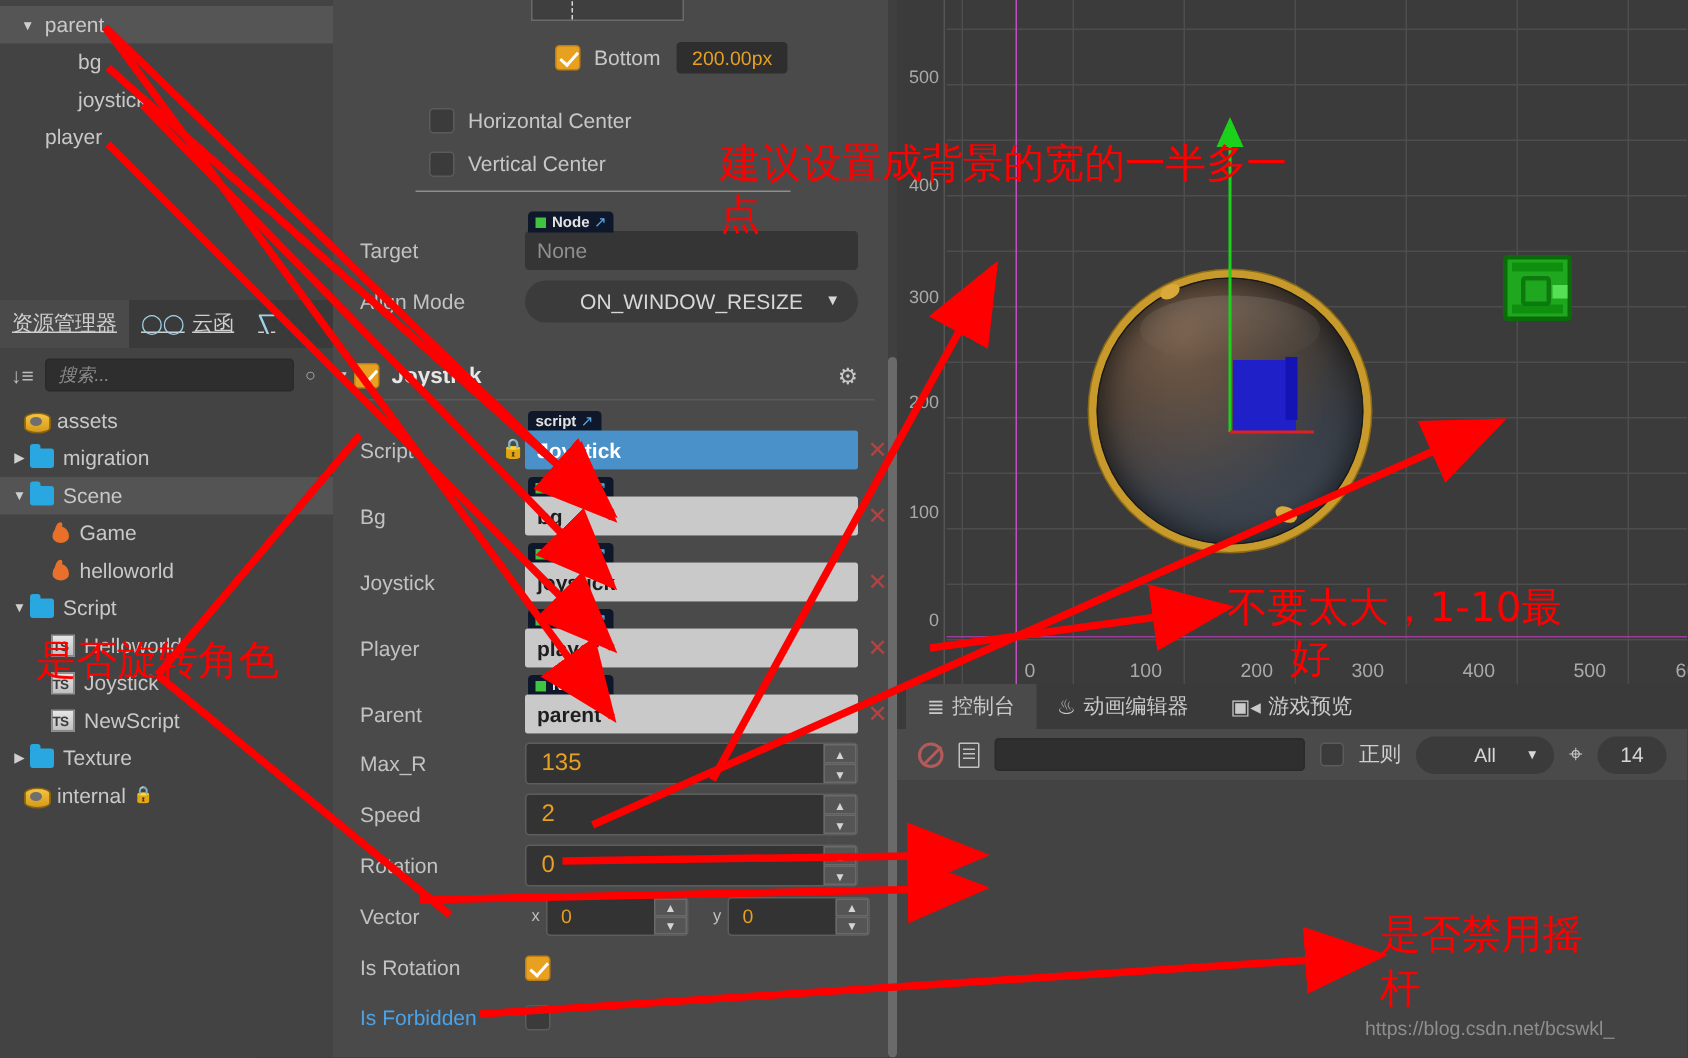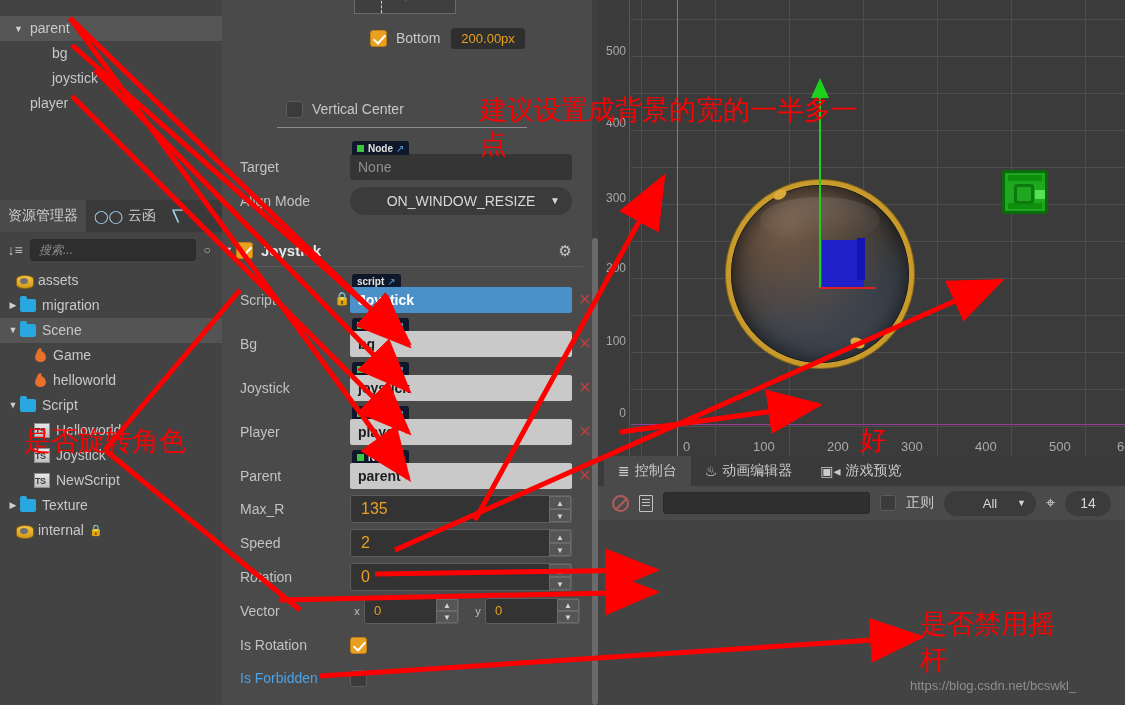--- a/index.html
+++ b/index.html
@@ -10,25 +10,25 @@
     color:#cccccc;
   }
   #root{ position:relative; width:1125px; height:705px; }
 
   
   #left-col{ position:absolute; left:0; top:0; width:222px; height:705px; background:#434343; }
 
   .hier-row{ height:25px; line-height:25px; font-size:14px; color:#c8c8c8; white-space:nowrap; }
   .hier-row.sel{ background:#555555; }
   .tri{ display:inline-block; width:12px; color:#cfcfcf; font-size:9px; vertical-align:middle; }
-  #hier{ position:absolute; left:0; top:16px; width:222px; height:200px; background:#434343; }
+  #hier{ position:absolute; left:0; top:4px; width:222px; height:200px; background:#434343; }
 
   
   #asset-tabs{ position:absolute; left:0; top:200px; width:222px; height:32px; background:#3a3a3a; display:flex; align-items:stretch; }
-  .atab{ display:flex; align-items:center; padding:0 8px; font-size:14px; color:#cfcfcf; }
+  .atab{ display:flex; align-items:center; padding:0 8px; font-size:14px; color:#cfcfcf;text-decoration:underline; }
   .atab.active{ background:#4a4a4a; }
   .atab .ic{ margin-right:5px; color:#9fd0e8; font-size:13px; }
 
   
   #asset-search{ position:absolute; left:0; top:232px; width:222px; height:36px; background:#434343; display:flex; align-items:center; padding:0 6px; }
   #sort-icon{ width:18px; text-align:center; color:#bdbdbd; font-size:14px; }
   #search-box{ flex:1; height:22px; background:#2e2e2e; border:1px solid #2a2a2a; border-radius:3px;
                margin-left:6px; color:#8a8a8a; font-size:12px; font-style:italic; line-height:20px; padding:0 8px; }
   #search-circle{ width:18px; margin-left:2px; text-align:center; color:#b8b8b8; font-size:12px; }
 
@@ -273,20 +273,25 @@
         <div class="arrow">↕</div>
       </div>
 
       <div class="row-bottom">
         <div style="width:148px;"></div>
         <div class="cb on"></div>
         <div class="lbl" style="margin-left:9px;">Bottom</div>
         <div class="numchip" style="margin-left:11px;">200.00px</div>
       </div>
 
+      <div class="row-c" style="top:66px;">
+        <div style="width:64px;"></div>
+        <div class="cb"></div>
+        <div class="lbl" style="margin-left:9px;">Horizontal Center</div>
+      </div>
 
       <div class="row-c" style="top:95px;">
         <div style="width:64px;"></div>
         <div class="cb"></div>
         <div class="lbl" style="margin-left:9px;text-align:right;">Vertical Center</div>
       </div>
 
       <div class="sep"></div>
 
       <div class="prop-row" style="top:150px;">
@@ -576,20 +581,21 @@
       <line x1="375" y1="574" x2="655" y2="570" stroke="#ff0000" stroke-width="5" marker-end="url(#ah)"></line>
 
       <line x1="280" y1="600" x2="655" y2="592" stroke="#ff0000" stroke-width="5" marker-end="url(#ah)"></line>
 
       <line x1="320" y1="676" x2="920" y2="637" stroke="#ff0000" stroke-width="5" marker-end="url(#ah)"></line>
     </svg>
 
     <div class="rtext" style="left:480px; top:93px;">建议设置成背景的宽的一半多一</div>
     <div class="rtext" style="left:480px; top:127px;">点</div>
     <div class="rtext" style="left:24px;  top:424px;">是否旋转角色</div>
+    <div class="rtext" style="left:818px; top:389px;">不要太大，1-10最</div>
     <div class="rtext" style="left:860px; top:423px;">好</div>
     <div class="rtext" style="left:920px; top:607px;">是否禁用摇</div>
     <div class="rtext" style="left:920px; top:643px;">杆</div>
 
     <div id="watermark">https://blog.csdn.net/bcswkl_</div>
   </div>
 
 </div>
 
 </body></html>

